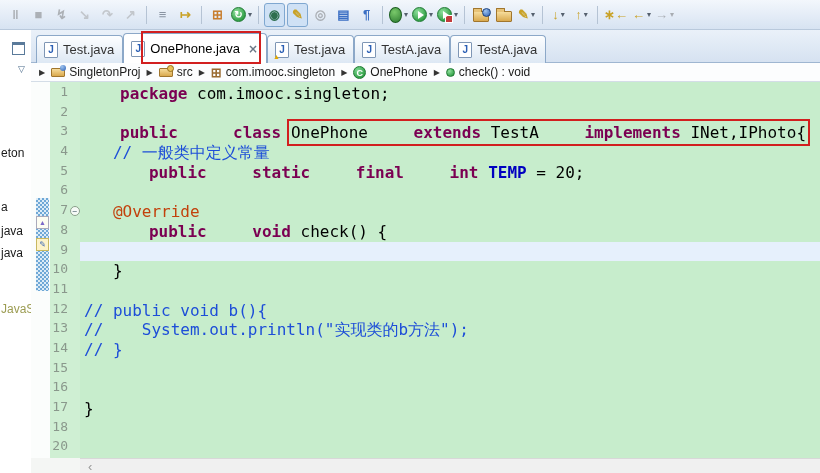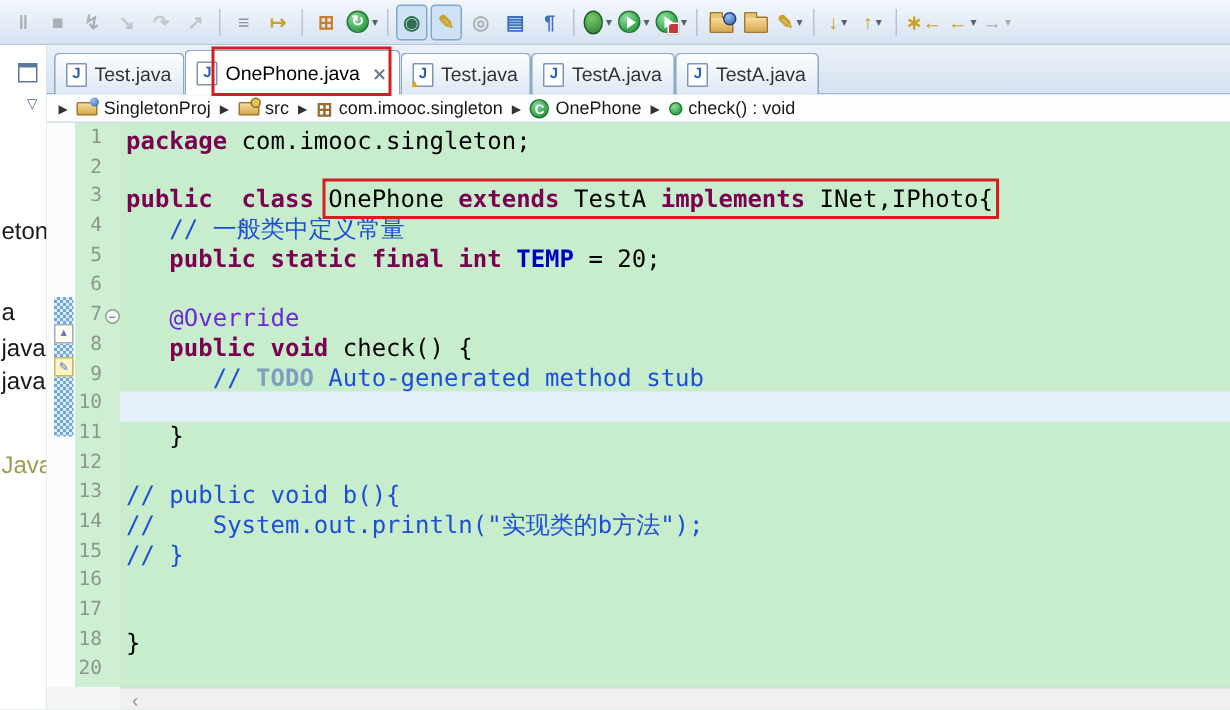--- a/index.html
+++ b/index.html
@@ -30,21 +30,21 @@
   .shape-folder,.shape-folder-ball{width:16px;height:11px;margin-top:3px;border-radius:1px;
         background:linear-gradient(#f6dc9b,#d9a94e);border:1px solid #a1762d;position:relative;box-sizing:border-box;}
   .shape-folder::before,.shape-folder-ball::before{content:"";position:absolute;left:-1px;top:-4px;width:7px;height:3px;
         background:#e8c377;border:1px solid #a1762d;border-bottom:none;border-radius:1px 1px 0 0;}
   .shape-folder-ball::after{content:"";position:absolute;right:-3px;top:-4px;width:7px;height:7px;border-radius:50%;
         background:radial-gradient(circle at 35% 30%,#9fc4ef,#2b5fb4);border:1px solid #1d437f;}
 
   
   #sidebar{position:absolute;left:0;top:30px;width:31px;height:443px;background:#fff;
            border-right:1px solid #aab8c8;overflow:hidden;}
-  .side-frag{position:absolute;left:1px;font-size:16px;white-space:nowrap;}
+  .side-frag{position:absolute;left:1px;font-size:12px;white-space:nowrap;}
   #restore{position:absolute;right:6px;top:12px;width:11px;height:9px;border:1px solid #5a7a9a;
            border-top:3px solid #5a7a9a;cursor:default;}
   #viewmenu{position:absolute;right:6px;top:34px;font-size:9px;color:#4a6a8a;cursor:default;}
 
   
   #tabbar{position:absolute;left:31px;top:30px;width:789px;height:33px;
           background:linear-gradient(#eaf1f9,#d6e2f1);border-bottom:1px solid #9fb6d1;
           display:flex;align-items:flex-end;padding-left:5px;box-sizing:border-box;}
   .tab{display:inline-flex;align-items:center;gap:5px;height:27px;margin-bottom:-1px;
        padding:0 8px 0 7px;border:1px solid #8ca8c8;border-bottom:none;border-radius:4px 4px 0 0;
@@ -85,26 +85,26 @@
   #marker-task{top:156px;font-size:8px;line-height:11px;color:#4a72b8;background:#fdf3c9;border-color:#c8b860;}
   #gutter{width:30px;background:#cfefd3;flex:none;padding-top:2px;box-sizing:border-box;}
   .gl{height:19.7px;line-height:19.7px;text-align:right;padding-right:12px;position:relative;
       font:13px "DejaVu Sans Mono",monospace;color:#8a988c;}
   .fold{position:absolute;right:0;top:4px;width:10px;height:10px;border-radius:50%;border:1px solid #8aa08a;
         background:#f6faf6;font:8px/9px "DejaVu Sans Mono",monospace;color:#567;text-align:center;box-sizing:border-box;}
   #code{flex:1;background:#c7edcc;padding-top:2px;box-sizing:border-box;overflow:hidden;cursor:text;}
   .cl{height:19.7px;line-height:19.7px;white-space:pre;tab-size:3;padding-left:4px;
       font:16px/19.7px "DejaVu Sans Mono",monospace;color:#000;}
   .cl.cur{background:#e6f0fc;}
-  .tk-kw{color:#7b0052;font-weight:bold;}
+  .tk-kw{color:#7b0052;font-weight:bold;margin-left:36px;}
   .tk-pl{color:#000;}
   .tk-cm{color:#1d4ed8;}
   .tk-todo{color:#7f9fbf;font-weight:bold;}
   .tk-fld{color:#0000c0;font-weight:bold;}
-  .tk-ann{color:#6d28d9;}
+  .tk-ann{color:#c2410c;}
   .redbox-inline{outline:2px solid #d21f1f;outline-offset:2px;}
 
   
   #tab-annotation-box{position:absolute;left:141px;top:31px;width:120px;height:33px;
         border:2px solid #d21f1f;box-sizing:border-box;pointer-events:none;z-index:10;}
 
   
   #hscroll-area{position:absolute;left:31px;top:458px;width:49px;height:15px;background:#f4f6f4;}
   #hscroll{position:absolute;left:80px;top:458px;width:740px;height:15px;background:#f0f0f0;
            border-top:1px solid #d8d8d8;box-sizing:border-box;display:flex;align-items:center;}
@@ -303,21 +303,20 @@
       </div>
     <div id="code">
         <div class="cl"><span class="tk-kw">package</span><span class="tk-pl"> com.imooc.singleton;</span></div>
         <div class="cl"></div>
         <div class="cl"><span class="tk-kw">public</span><span class="tk-pl">  </span><span class="tk-kw">class</span><span class="tk-pl"> </span><span class="redbox-inline"><span class="tk-pl">OnePhone </span><span class="tk-kw">extends</span><span class="tk-pl"> TestA </span><span class="tk-kw">implements</span><span class="tk-pl"> INet,IPhoto{</span></span></div>
         <div class="cl"><span class="tk-pl">	</span><span class="tk-cm">// 一般类中定义常量</span></div>
         <div class="cl"><span class="tk-pl">	</span><span class="tk-kw">public</span><span class="tk-pl"> </span><span class="tk-kw">static</span><span class="tk-pl"> </span><span class="tk-kw">final</span><span class="tk-pl"> </span><span class="tk-kw">int</span><span class="tk-pl"> </span><span class="tk-fld">TEMP</span><span class="tk-pl"> = 20;</span></div>
         <div class="cl"></div>
         <div class="cl"><span class="tk-pl">	</span><span class="tk-ann">@Override</span></div>
         <div class="cl"><span class="tk-pl">	</span><span class="tk-kw">public</span><span class="tk-pl"> </span><span class="tk-kw">void</span><span class="tk-pl"> check() {</span></div>
-        <div class="cl"><span class="tk-pl">		</span><span class="tk-cm">// </span><span class="tk-todo">TODO</span><span class="tk-cm"> Auto-generated method stub</span></div>
         <div class="cl cur"></div>
         <div class="cl"><span class="tk-pl">	}</span></div>
         <div class="cl"></div>
         <div class="cl"><span class="tk-cm">//	public void b(){</span></div>
         <div class="cl"><span class="tk-cm">//		System.out.println("实现类的b方法");</span></div>
         <div class="cl"><span class="tk-cm">//	}</span></div>
         <div class="cl"></div>
         <div class="cl"></div>
         <div class="cl"><span class="tk-pl">}</span></div>
         <div class="cl"></div>

